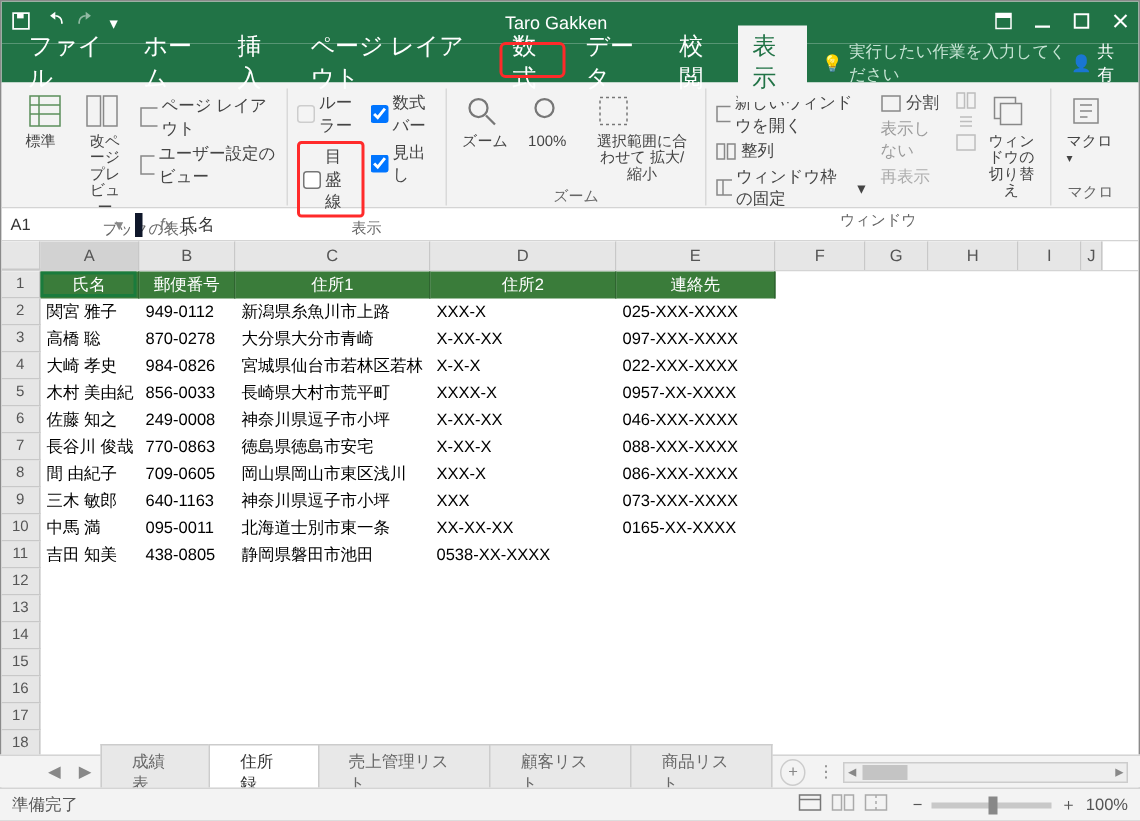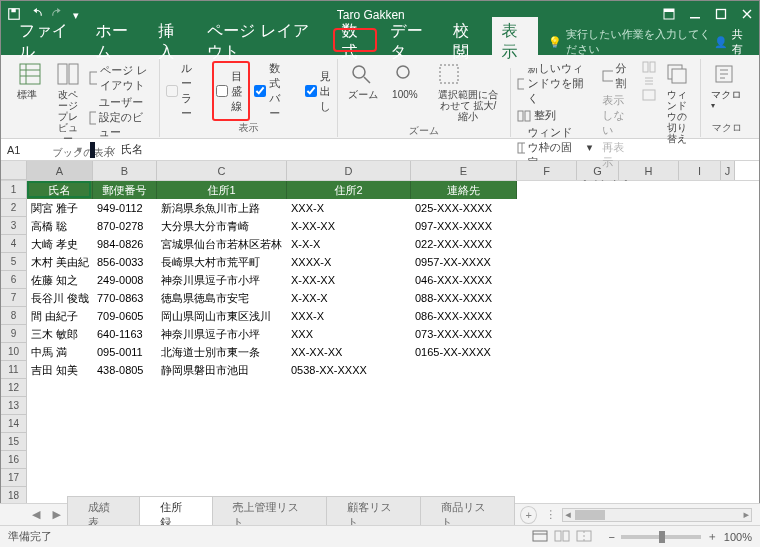--- a/index.html
+++ b/index.html
@@ -17,21 +17,21 @@
 .tellme{display:flex;align-items:center;gap:4px;color:#c6e4d4;margin-left:8px;font-size:11px}
 .share{margin-left:auto;margin-right:12px;display:flex;align-items:center;gap:4px;color:#fff}
 .ribbon{height:84px;background:#f3f3f3;border-bottom:1px solid #d4d4d4;display:flex;padding:4px 6px 0}
 .rgroup{display:flex;flex-direction:column;border-right:1px solid #d9d9d9;padding:0 6px;height:78px}
 .rgroup:last-child{border-right:none}
 .rgbody{flex:1;display:flex;align-items:flex-start;gap:4px}
 .rglabel{text-align:center;color:#666;font-size:10px;padding-bottom:2px}
 .bigbtn{display:flex;flex-direction:column;align-items:flex-start;gap:2px;padding:2px 4px;color:#444;width:40px}
 .bigbtn .ic{width:26px;height:26px;display:flex;align-items:center;justify-content:center}
 .bigbtn span{font-size:10px;text-align:center;line-height:1.1}
-.chkcol{display:flex;flex-direction:row;gap:18px;padding-top:2px}
+.chkcol{display:flex;flex-direction:column;gap:3px;padding-top:2px}
 .chk{display:flex;align-items:center;gap:3px;color:#444;font-size:11px}
 .chk input{width:12px;height:12px}
 .chk.hi{border:2.5px solid #ff2a2a;border-radius:3px;padding:1px 6px 1px 2px}
 .smallstack{display:flex;flex-direction:column;gap:2px;font-size:10px;color:#444}
 .smallstack .row{display:flex;align-items:center;gap:3px}
 .namebox{height:22px;border-bottom:1px solid #d4d4d4;background:#fff;display:flex;align-items:center}
 .nb-cell{width:94px;border-right:5px solid #0f172a;padding:2px 6px;color:#333;display:flex;align-items:center;justify-content:space-between}
 .nb-fx{width:20px;text-align:right;color:#777;font-style:italic}
 .nb-formula{flex:1;padding:2px 6px;color:#333}
 .colhdr{height:20px;display:flex;background:#fff;border-bottom:1px solid #d4d4d4}

